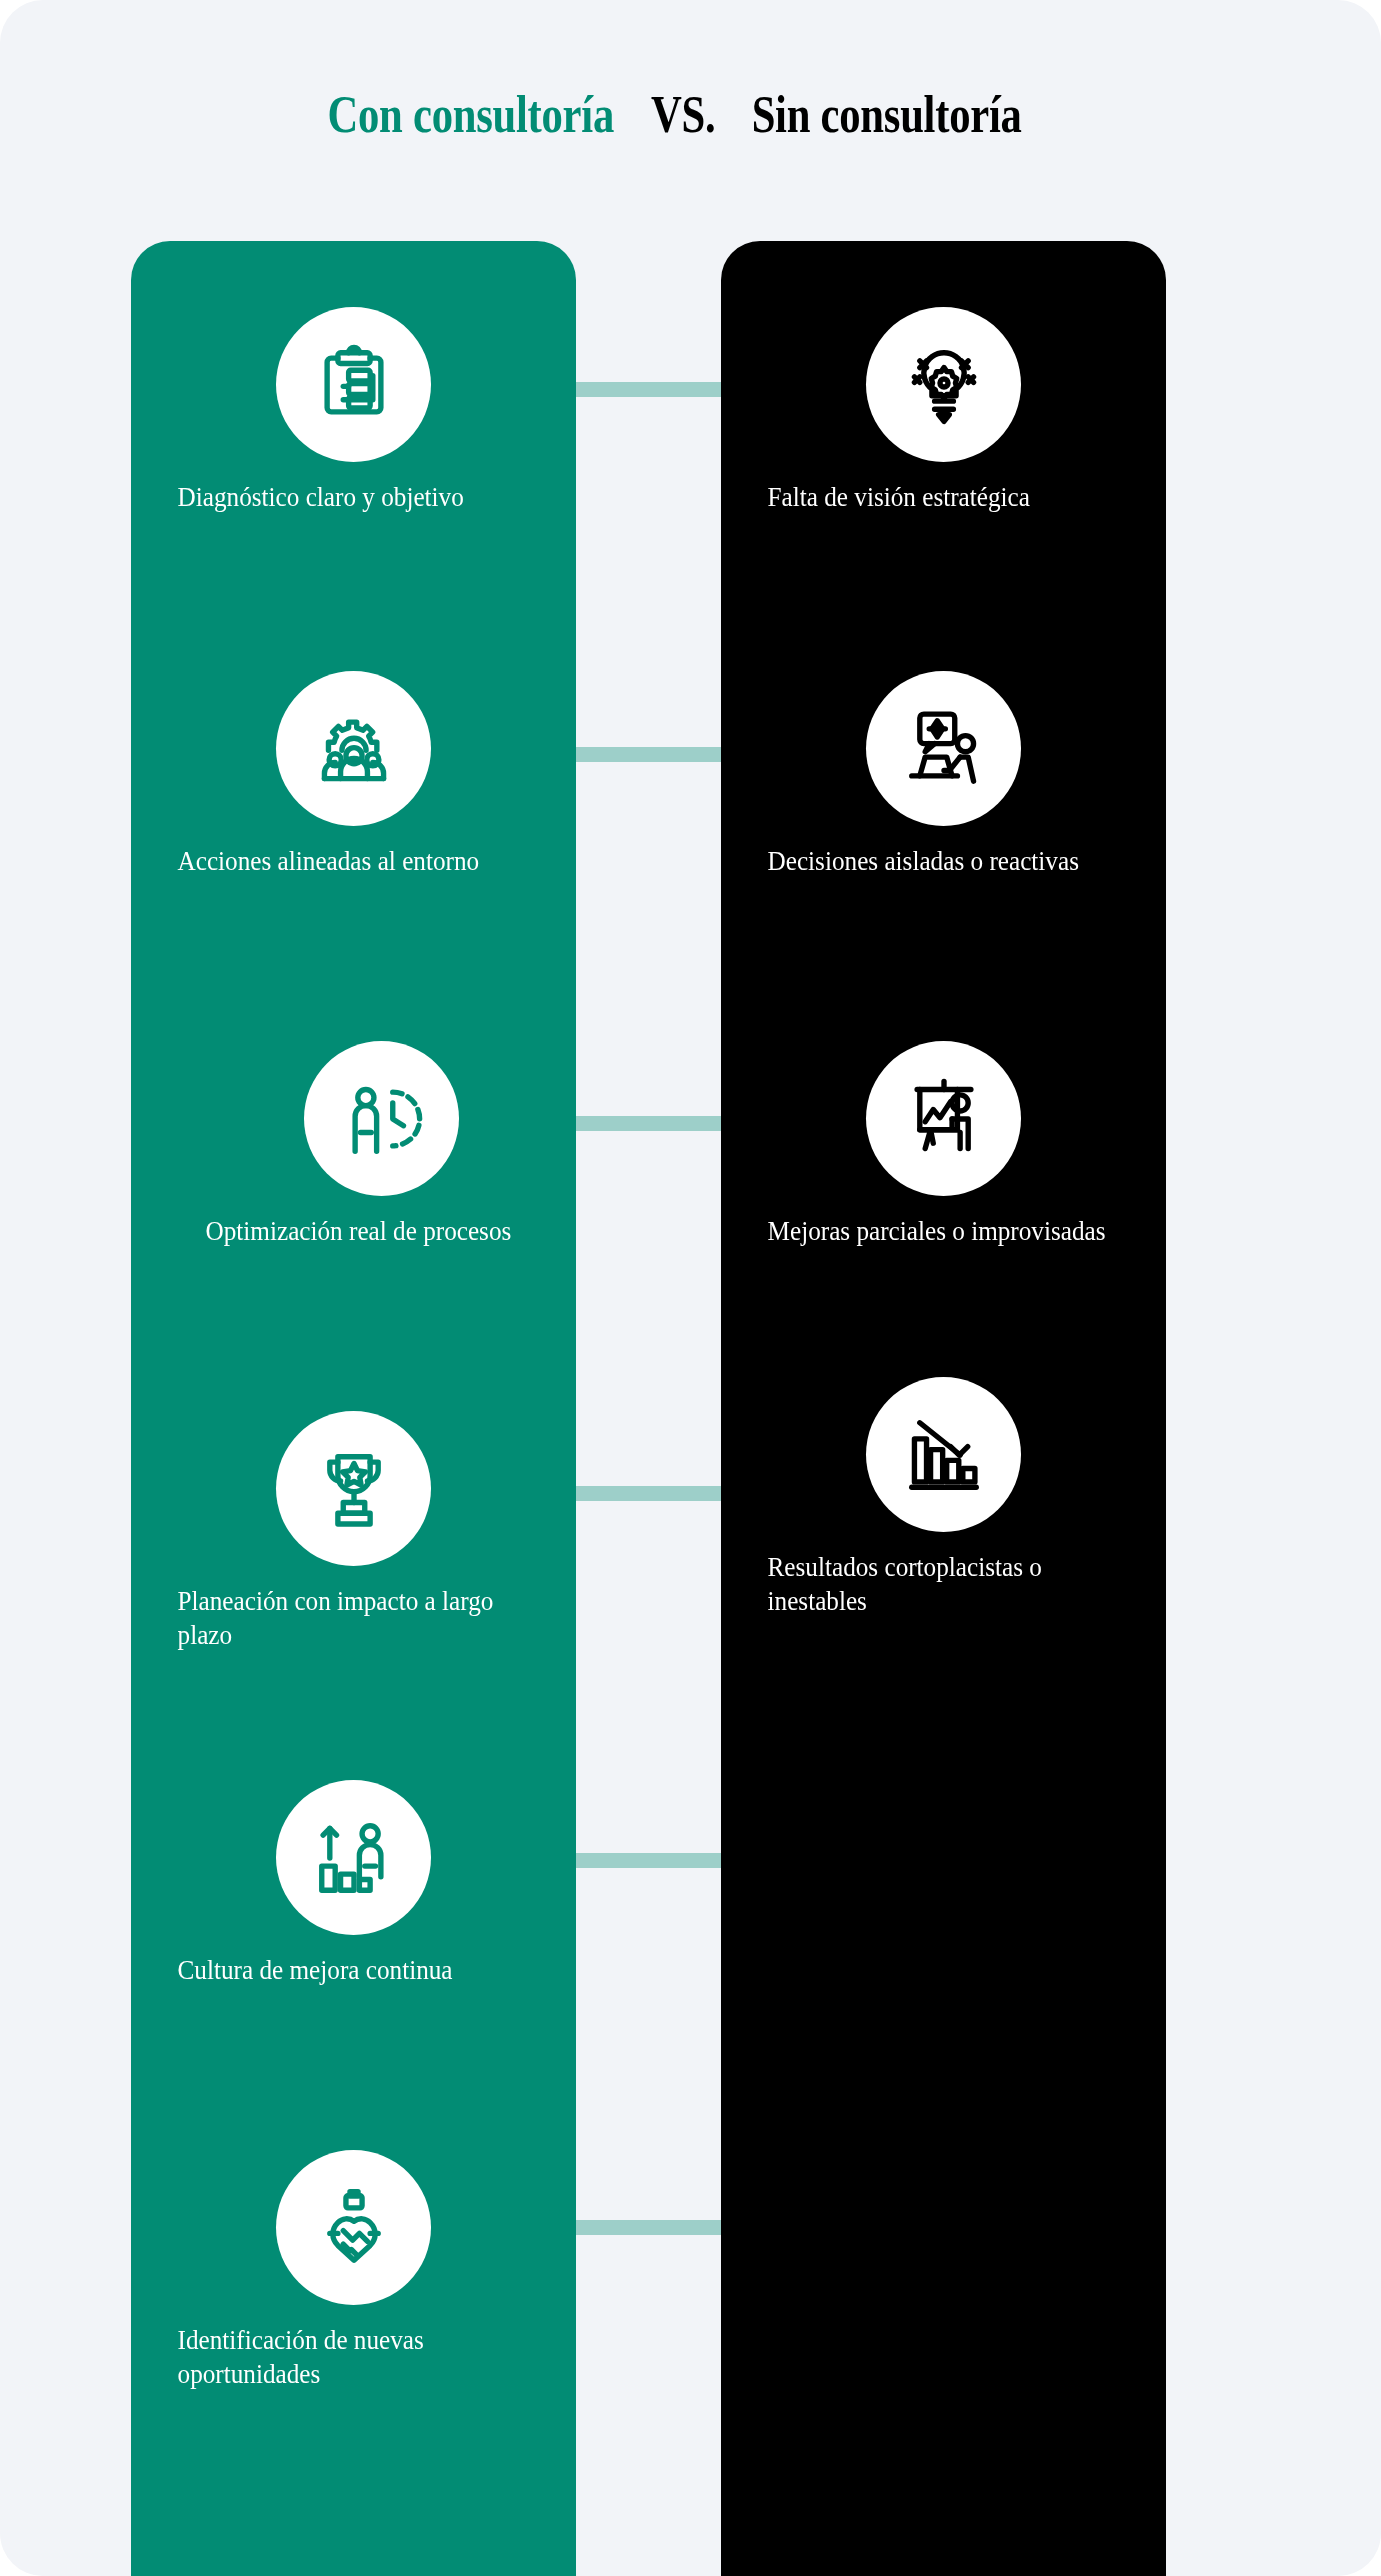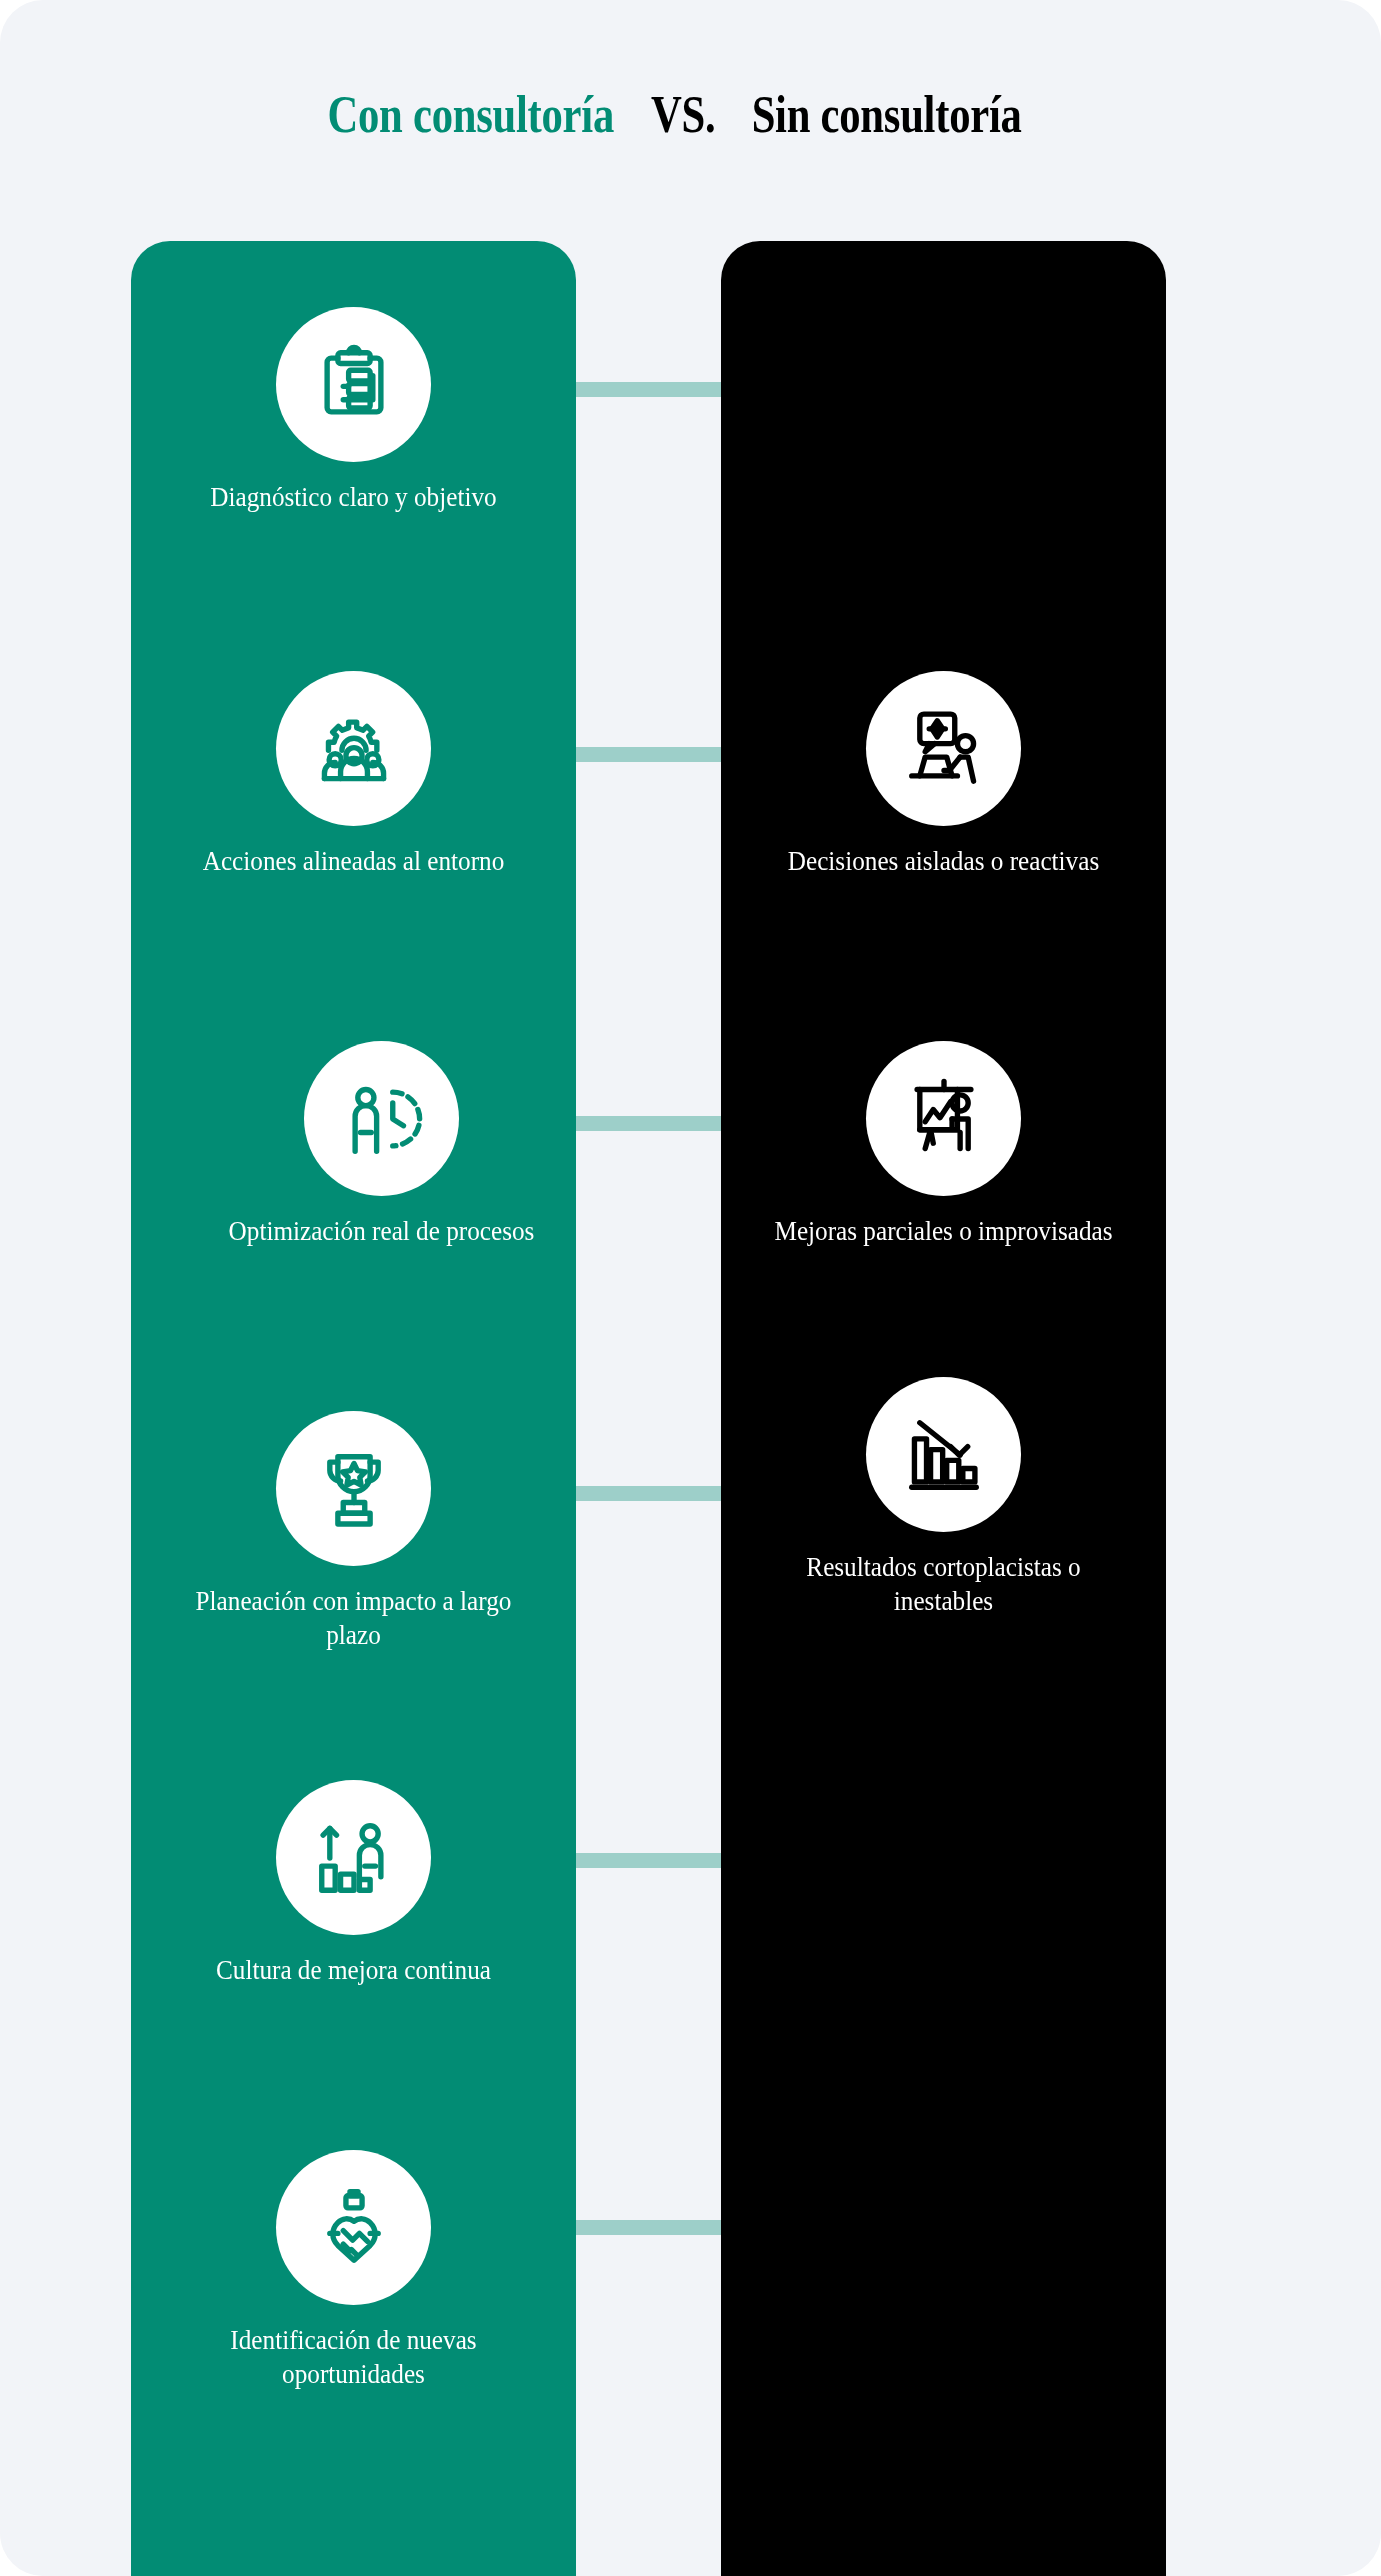--- a/index.html
+++ b/index.html
@@ -57,21 +57,21 @@
     position: relative;
     width: 100%;
     height: 100%;
   }
 
   
   .item {
     position: absolute;
     left: 0;
     width: 445px;
-    text-align: center;
+    text-align: left;
   }
   .icon-circle {
     width: 155px;
     height: 155px;
     margin: 0 auto;
     border-radius: 50%;
     background: #ffffff;
     display: flex;
     align-items: center;
     justify-content: center;
@@ -212,20 +212,36 @@
         </div>
         <div class="item-label">Identificación de nuevas oportunidades</div>
       </div>
 
     </div>
   </div>
 
   <div class="column" id="col-con">
     <div class="col-inner">
 
+      <div class="item" style="top:66px;">
+        <div class="icon-circle">
+          <svg viewBox="0 0 64 64" fill="none" stroke="#000000" stroke-width="4" stroke-linecap="round" stroke-linejoin="round">
+            <path d="M32 8a15 15 0 0 1 9 27v5H23v-5a15 15 0 0 1 9-27z"></path>
+            <path d="M25 44h14M25 50h14"></path>
+            <path d="M28 54h8l-4 5z"></path>
+            <path d="M32 19l2 3h3.5l1 3.4 3 1.8-1 3.3 1 3.3-3 1.8-1 3.4H34l-2 3-2-3h-3.5l-1-3.4-3-1.8 1-3.3-1-3.3 3-1.8 1-3.4H30z"></path>
+            <circle cx="32" cy="30.5" r="3"></circle>
+            <path d="M14 14l5 5M19 14l-5 5"></path>
+            <path d="M10 26l4 4M14 26l-4 4"></path>
+            <path d="M45 14l5 5M50 14l-5 5"></path>
+            <path d="M50 26l4 4M54 26l-4 4"></path>
+          </svg>
+        </div>
+        <div class="item-label">Falta de visión estratégica</div>
+      </div>
 
       <div class="item" style="top:800px;">
         <div class="icon-circle">
           <svg viewBox="0 0 64 64" fill="none" stroke="#000000" stroke-width="4" stroke-linecap="round" stroke-linejoin="round">
             <path d="M32 4v6"></path>
             <path d="M12 10h40"></path>
             <path d="M14 10v30h28V10"></path>
             <path d="M18 34l6-9 5 6 8-12"></path>
             <path d="M14 40h28"></path>
             <path d="M22 40l-4 14M22 40l2 10"></path>

